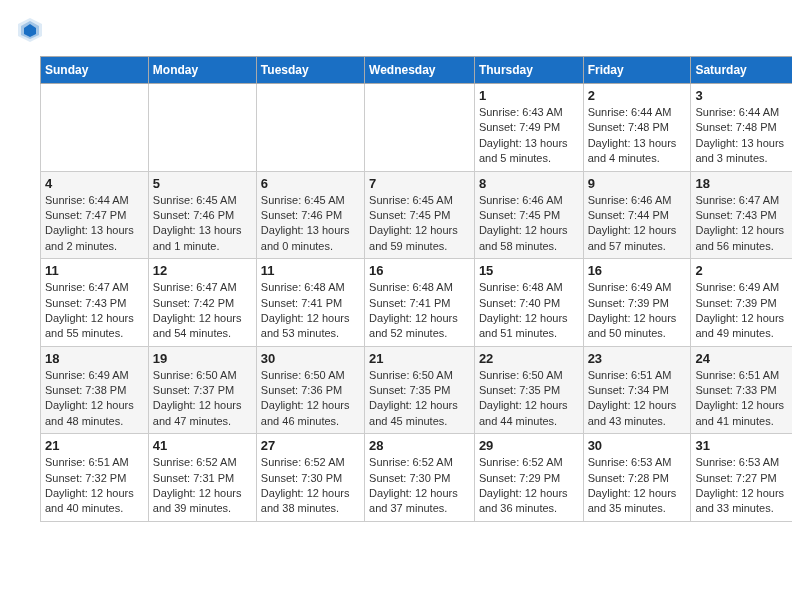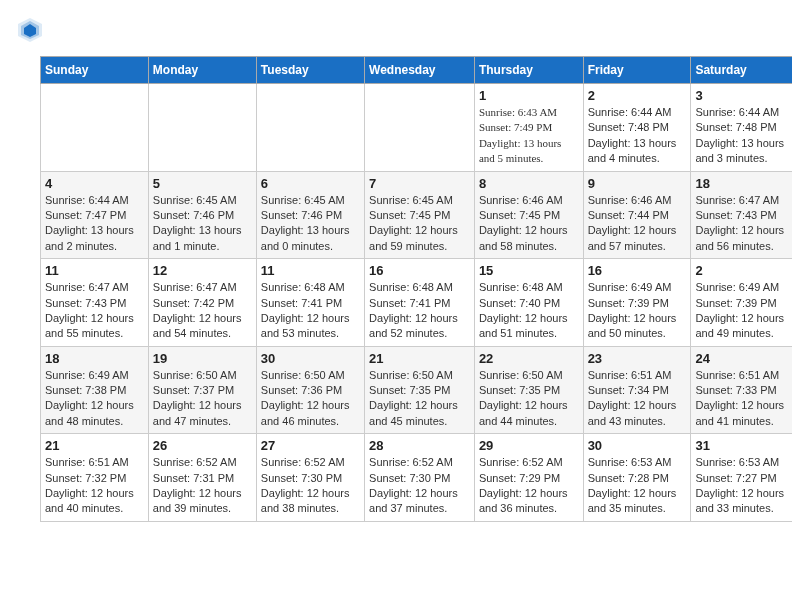--- a/index.html
+++ b/index.html
@@ -118,21 +118,21 @@
       </tr>
   </thead>
   <tbody id="calendar-body">
   <tr>
         <td class="empty"></td>
         <td class="empty"></td>
         <td class="empty"></td>
         <td class="empty"></td>
         <td>
           <div class="day-num">1</div>
-          <div class="day-info" style="white-space: pre-line; font-family: Liberation Serif, serif;">Sunrise: 6:43 AM
+          <div class="day-info" style="white-space: pre-line;">Sunrise: 6:43 AM
 Sunset: 7:49 PM
 Daylight: 13 hours and 5 minutes.</div>
         </td>
         <td>
           <div class="day-num">2</div>
           <div class="day-info" style="white-space: pre-line;">Sunrise: 6:44 AM
 Sunset: 7:48 PM
 Daylight: 13 hours and 4 minutes.</div>
         </td>
         <td>
@@ -275,21 +275,21 @@
         </td>
       </tr>
       <tr>
         <td>
           <div class="day-num">21</div>
           <div class="day-info" style="white-space: pre-line;">Sunrise: 6:51 AM
 Sunset: 7:32 PM
 Daylight: 12 hours and 40 minutes.</div>
         </td>
         <td>
-          <div class="day-num">26</div>
+          <div class="day-num">41</div>
           <div class="day-info" style="white-space: pre-line;">Sunrise: 6:52 AM
 Sunset: 7:31 PM
 Daylight: 12 hours and 39 minutes.</div>
         </td>
         <td>
           <div class="day-num">27</div>
           <div class="day-info" style="white-space: pre-line;">Sunrise: 6:52 AM
 Sunset: 7:30 PM
 Daylight: 12 hours and 38 minutes.</div>
         </td>

